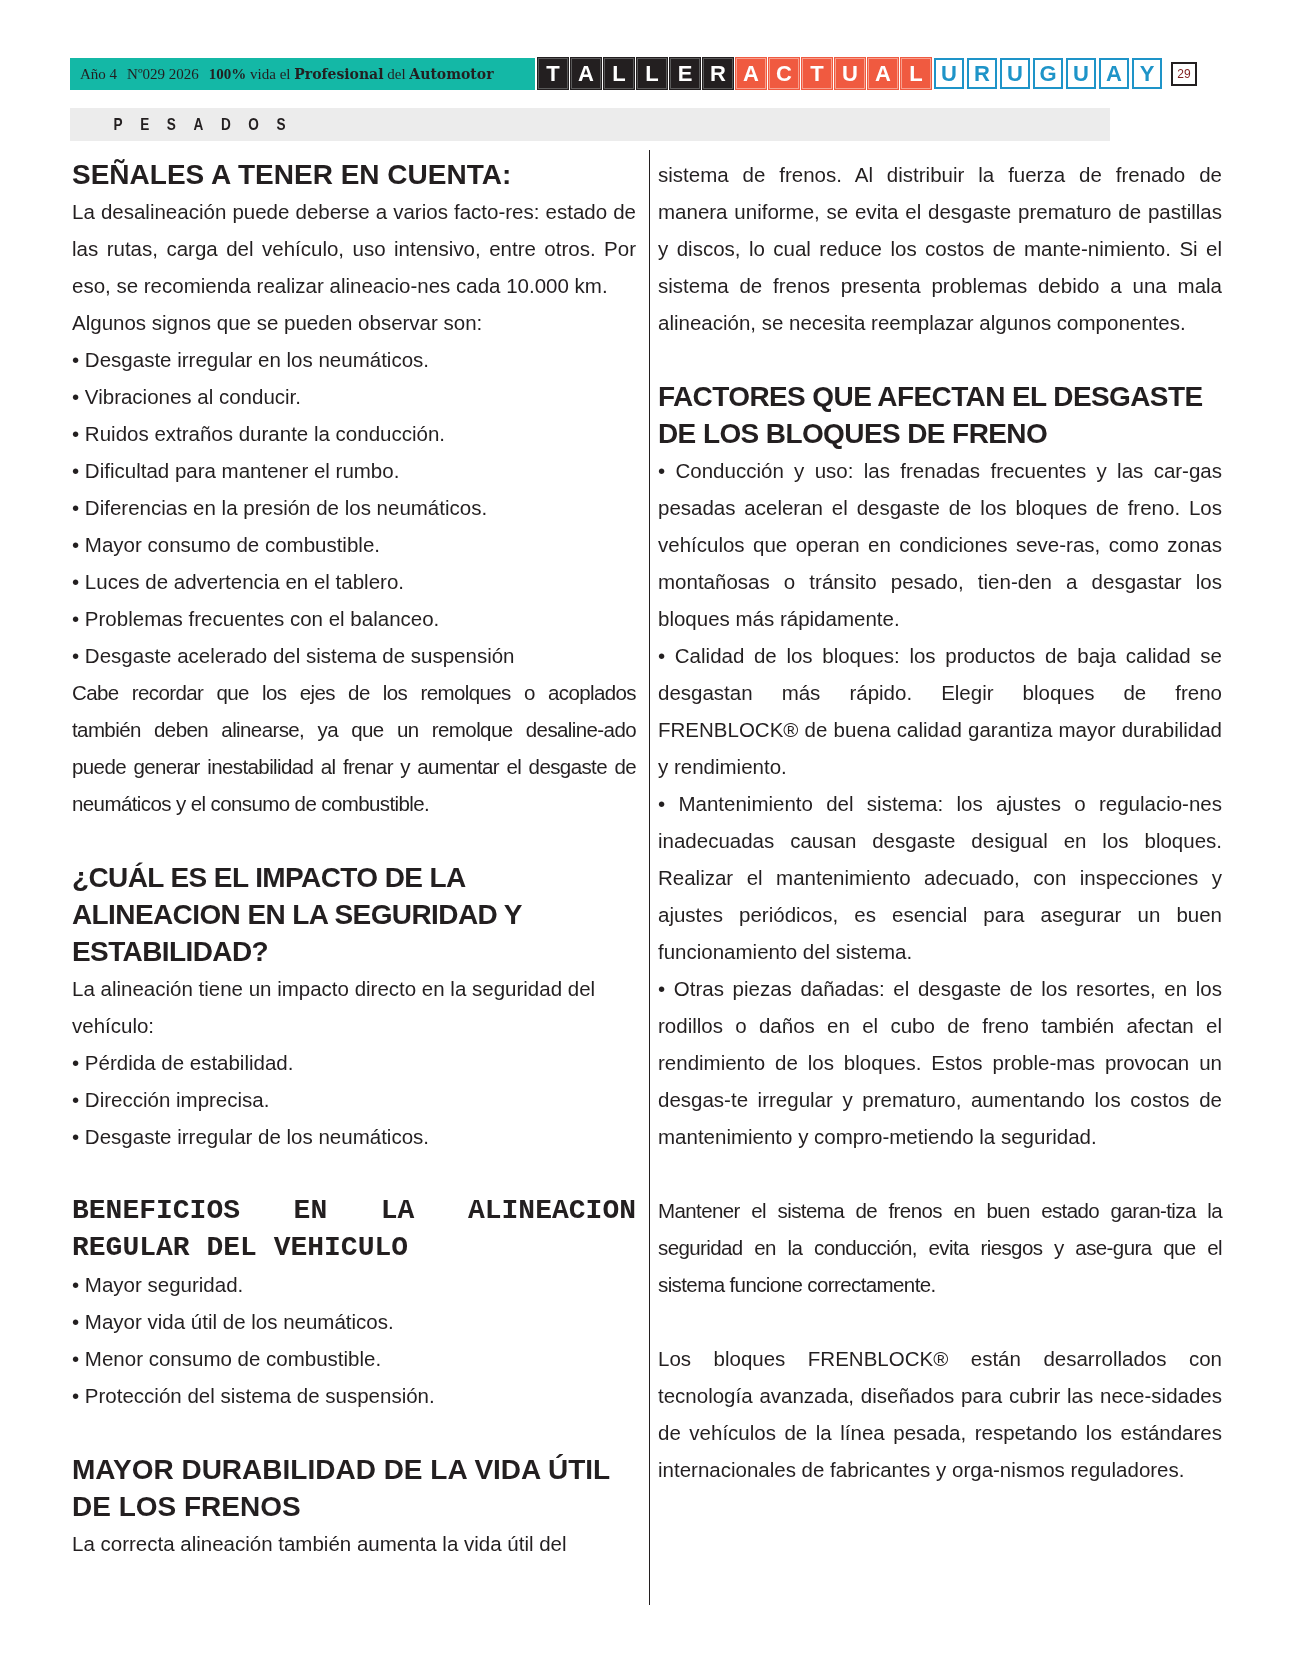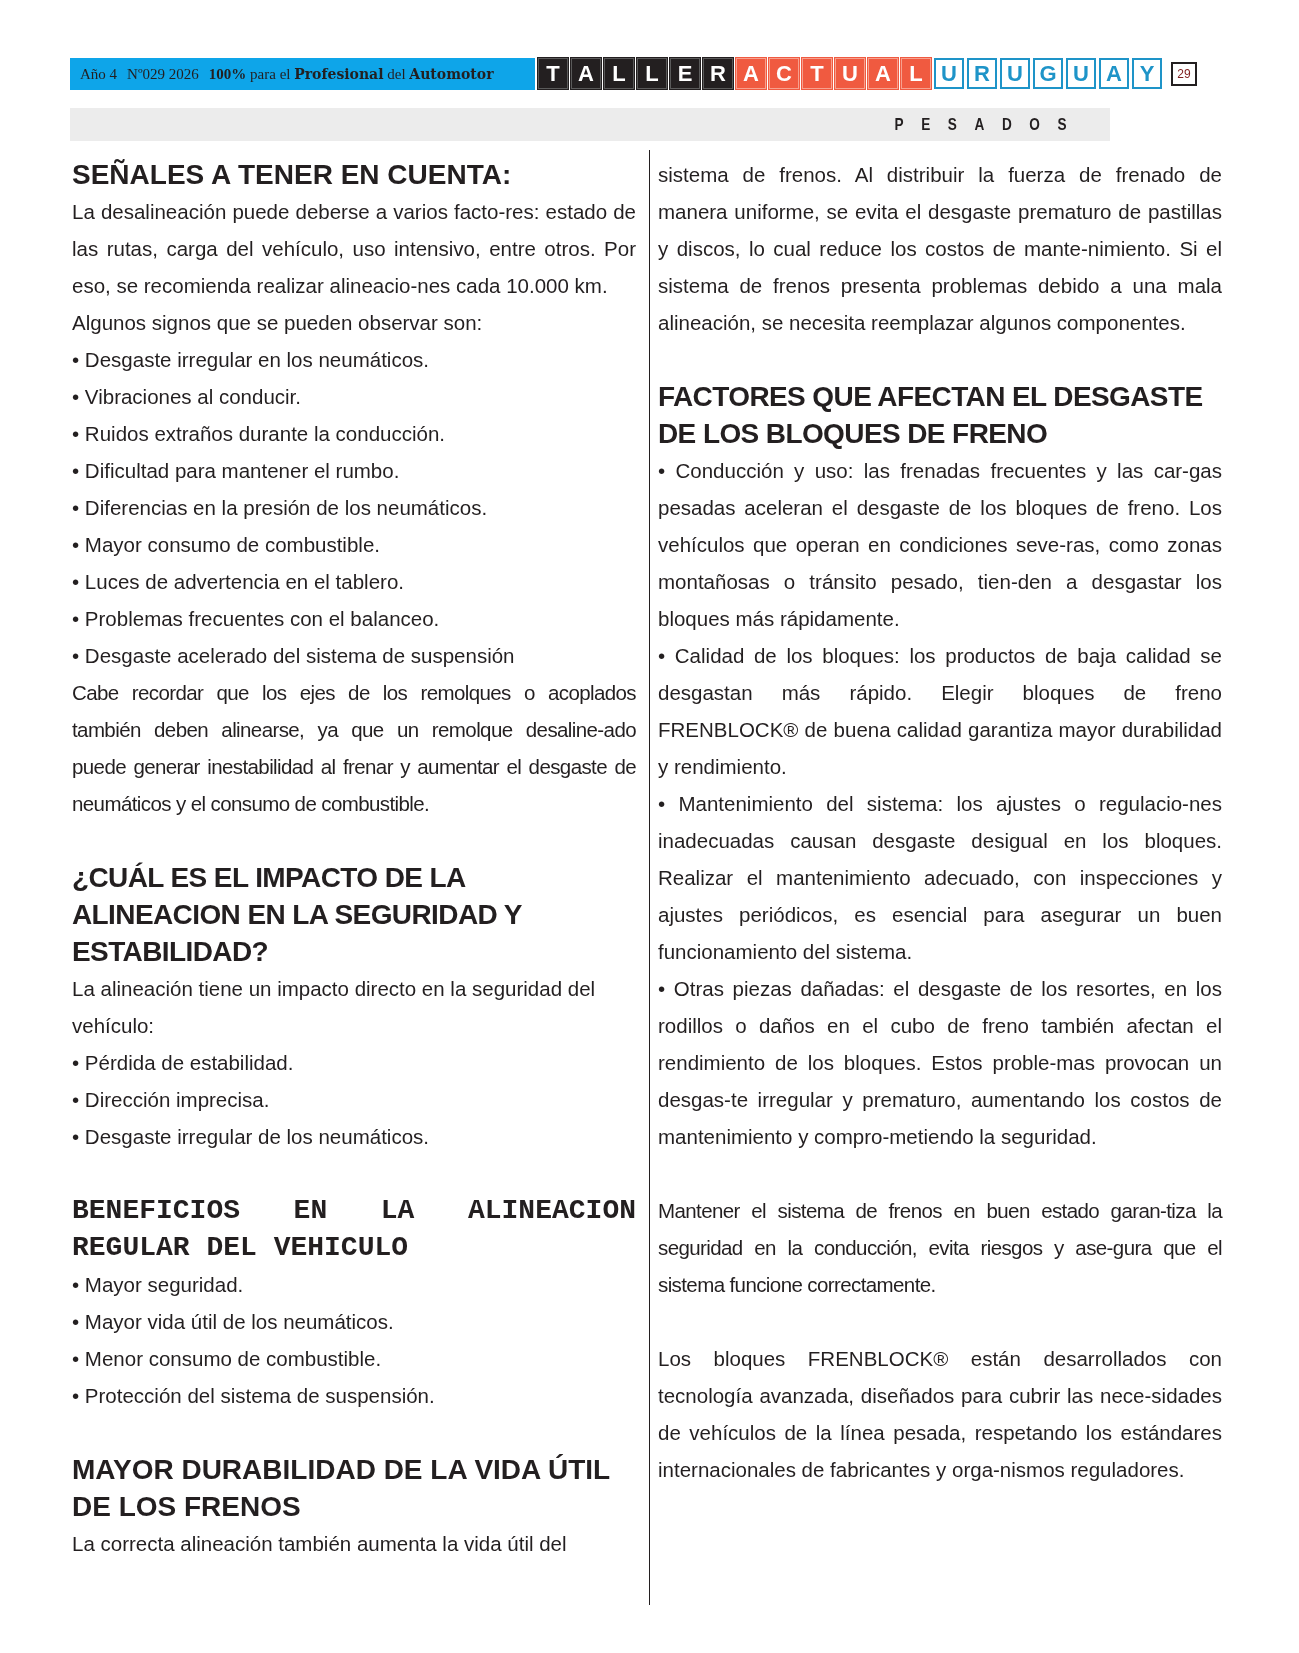--- a/index.html
+++ b/index.html
@@ -1,51 +1,51 @@
 <!DOCTYPE html>
 <html><head>
 <meta charset="utf-8">
 <style>
   html, body { margin: 0; padding: 0; background: #ffffff; }
   body { width: 1299px; height: 1653px; position: relative; overflow: hidden; font-family: "Liberation Sans", sans-serif; color: #231f20; }
 
   .header { position: absolute; left: 70px; top: 58px; width: 1160px; height: 32px; }
-  .header-info { position: absolute; left: 0; top: 0; width: 465px; height: 32px; background: #0ea5e9; display: flex; align-items: center; padding-left: 10px; box-sizing: border-box; font-family: "Liberation Serif", serif; font-size: 15px; white-space: nowrap; }
+  .header-info { position: absolute; left: 0; top: 0; width: 465px; height: 32px; background: #14b8a6; display: flex; align-items: center; padding-left: 10px; box-sizing: border-box; font-family: "Liberation Serif", serif; font-size: 15px; white-space: nowrap; }
   .header-info .sp { display: inline-block; width: 10px; }
   .header-info b { font-weight: bold; }
   .header-info .slab { font-family: "DejaVu Serif", serif; font-weight: bold; font-size: 14px; }
   .logo { position: absolute; left: 468px; top: 0; display: flex; gap: 3px; height: 32px; }
   .lt { width: 30px; height: 31px; box-sizing: border-box; display: flex; align-items: center; justify-content: center; font-family: "Liberation Sans", sans-serif; font-weight: bold; font-size: 22px; }
   .lt.dark { background: #231f20; color: #ffffff; border: 1px solid #5a5a5a; outline: 1px solid #231f20; }
   .lt.red { background: #f05a40; color: #ffffff; border: 1px solid #f7a08e; outline: 1px solid #f05a40; }
   .lt.blue { background: #ffffff; color: #1e94c8; border: 2px solid #1e94c8; }
   .pagenum { width: 26px; height: 24px; margin-left: 6px; margin-top: 4px; border: 2px solid #231f20; box-sizing: border-box; display: flex; align-items: center; justify-content: center; font-size: 12px; color: #7f1d1d; }
 
-  .section-bar { position: absolute; left: 70px; top: 108px; width: 1040px; height: 33px; background: #ececec; display: flex; align-items: center; justify-content: flex-end; }
+  .section-bar { position: absolute; left: 70px; top: 108px; width: 1040px; height: 33px; background: #ececec; display: flex; align-items: center; justify-content: flex-start; }
   .section-bar span { font-weight: bold; font-size: 17px; letter-spacing: 22px; padding-left: 22px; color: #231f20; transform: scaleX(0.8); }
 
   .divider { position: absolute; left: 649px; top: 150px; width: 1px; height: 1455px; background: #231f20; }
 
   .col { position: absolute; top: 156px; width: 564px; font-size: 20.5px; line-height: 37px; }
   .col.left { left: 72px; }
   .col.right { left: 658px; width: 564px; }
   .col p { margin: 0; text-align: justify; text-align-last: left; }
   .col p.left { text-align: left; }
   .col h3 { margin: 0; font-size: 28px; font-weight: bold; line-height: 37px; }
   .col .gap { height: 37px; }
   .col .cond { letter-spacing: -0.6px; }
 </style>
 </head>
 <body>
 
 <div class="header">
   <div class="header-info">
     <span>Año 4</span><span class="sp"></span>
     <span>Nº029 2026</span><span class="sp"></span>
-    <b>100%</b>&nbsp;<span>para el</span>&nbsp;<span class="slab">Profesional</span>&nbsp;<span>del</span>&nbsp;<span class="slab">Automotor</span>
+    <b>100%</b>&nbsp;<span>vida el</span>&nbsp;<span class="slab">Profesional</span>&nbsp;<span>del</span>&nbsp;<span class="slab">Automotor</span>
   </div>
   <div class="logo">
     <div class="lt dark">T</div>
     <div class="lt dark">A</div>
     <div class="lt dark">L</div>
     <div class="lt dark">L</div>
     <div class="lt dark">E</div>
     <div class="lt dark">R</div>
     <div class="lt red">A</div>
     <div class="lt red">C</div>

